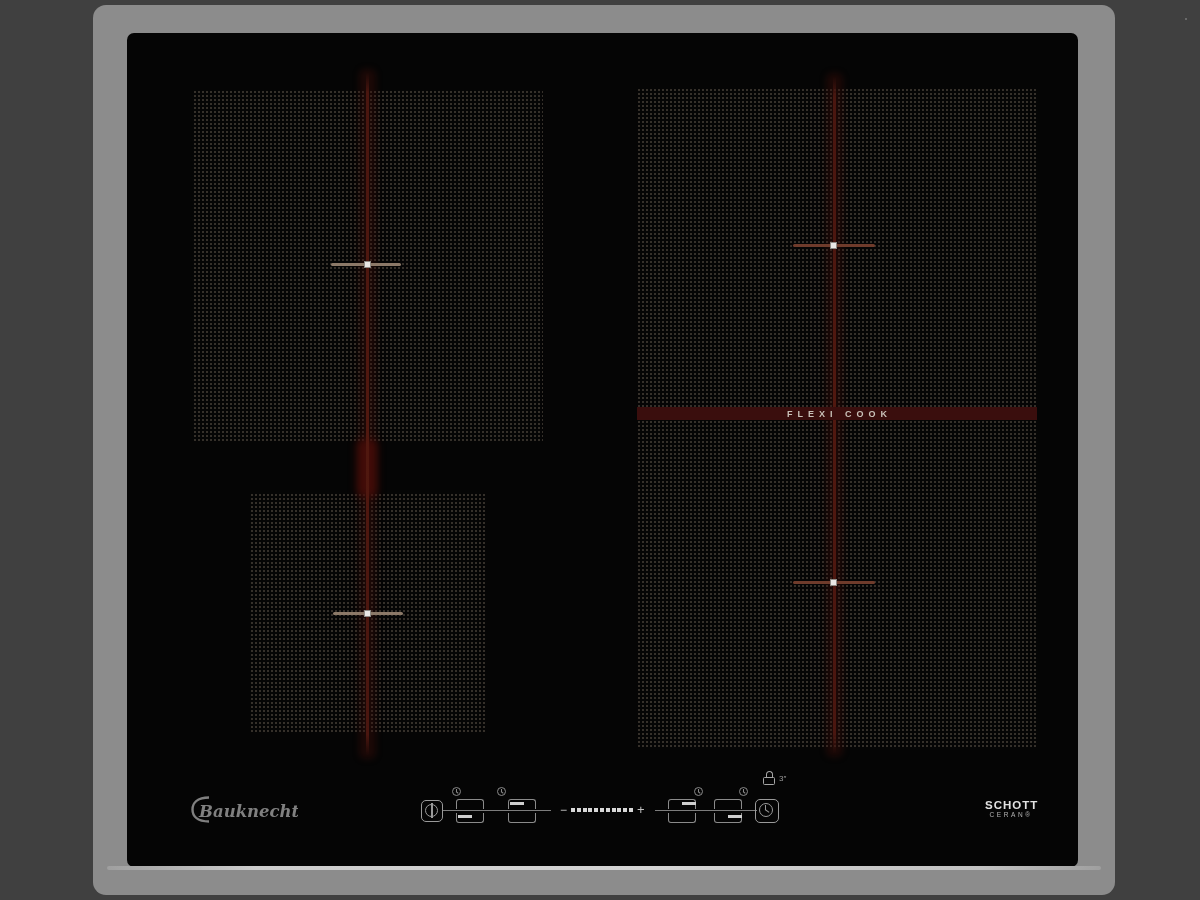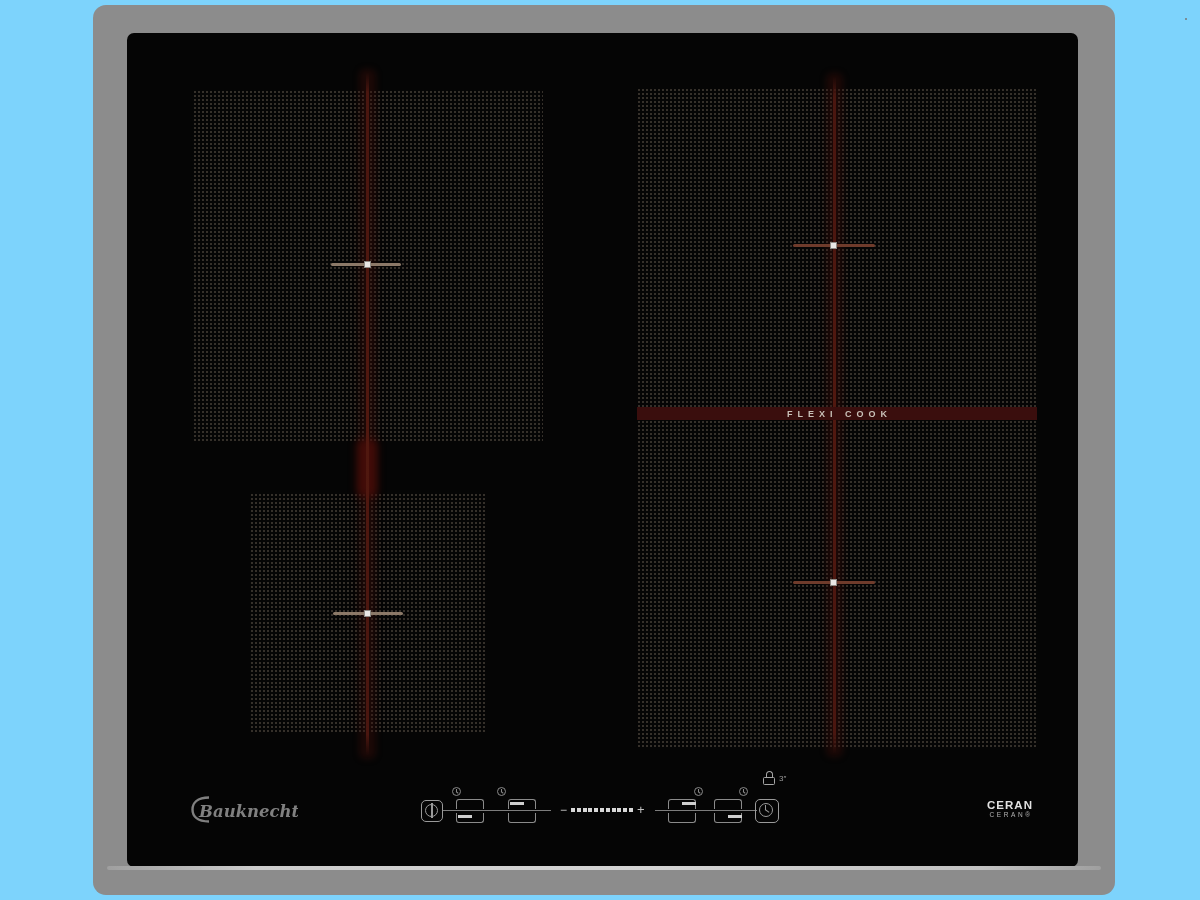--- a/index.html
+++ b/index.html
@@ -1,16 +1,16 @@
 <!DOCTYPE html>
 <html><head>
 <meta charset="utf-8">
 <style>
   html,body{margin:0;padding:0;background:#ffffff;}
-  .stage{position:relative;width:1200px;height:900px;background:#7dd3fc;overflow:hidden;
+  .stage{position:relative;width:1200px;height:900px;background:#404040;overflow:hidden;
          font-family:"Liberation Sans", sans-serif;}
   .abs{position:absolute;}
 
   
   .frame{position:absolute;left:93px;top:5px;width:1022px;height:890px;background:#8c8c8c;border-radius:13px;}
   .glass{position:absolute;left:34px;top:28px;width:951px;height:834px;background:#050505;border-radius:7px;}
   .glass-edge{position:absolute;left:14px;top:861px;width:994px;height:4px;border-radius:2px;
               background:linear-gradient(90deg, #9f9f9f, #cdcdcd 15%, #d4d4d4 55%, #c2c2c2 88%, #9f9f9f);}
 
   
@@ -173,21 +173,21 @@
       <div class="btn-sq" style="left:628px;top:766px;width:24px;height:24px;">
         <span class="timer-circle"></span>
       </div>
 
       <svg width="110" height="32" viewBox="0 0 110 32" style="position:absolute;left:61px;top:761px;">
         <path d="M21 3.5 C 9 3.5 4.5 9 4.5 15.5 C 4.5 22 9 27.5 21 27.5" fill="none" stroke="#808080" stroke-width="2.4"></path>
         <text x="11" y="22.5" font-family="'DejaVu Serif', serif" font-style="italic" font-weight="bold" font-size="16.5" fill="#808080">Bauknecht</text>
       </svg>
 
       <div class="schott">
-        <div class="schott-1">CERAN</div>
+        <div class="schott-1">SCHOTT</div>
         <div class="schott-2">CERAN®</div>
       </div>
 
     </div>
     <div class="glass-edge"></div>
   </div>
   <div class="speck"></div>
 </div>
 
 </body></html>

